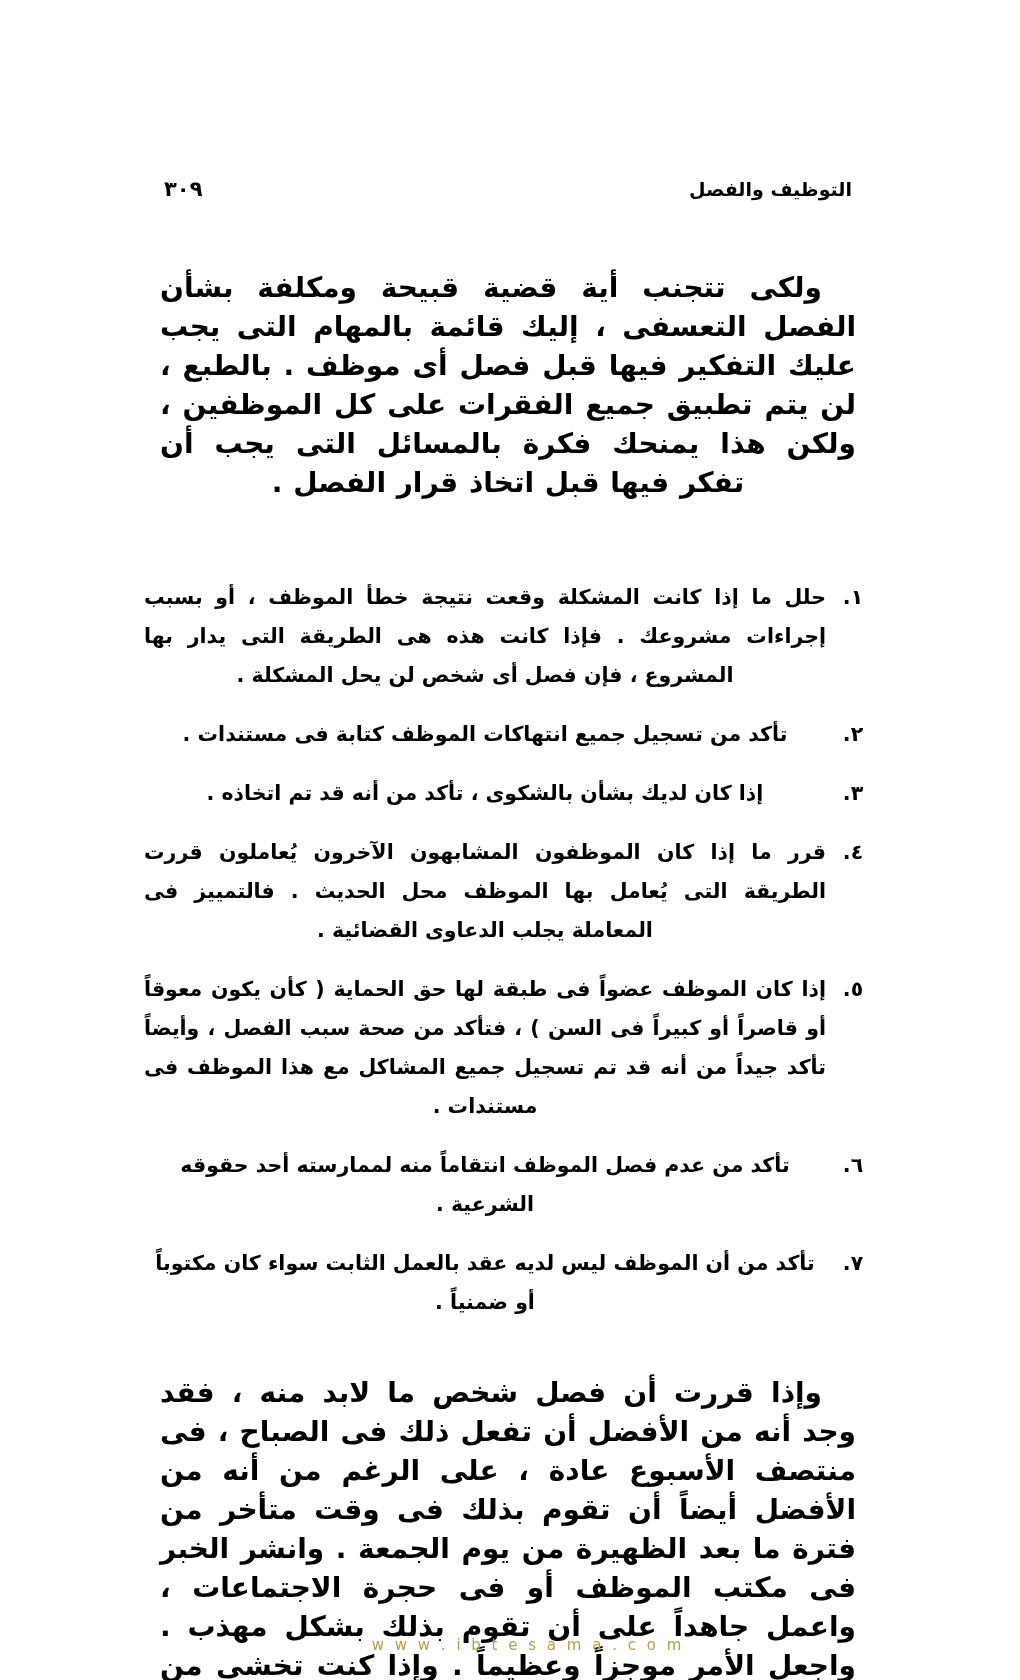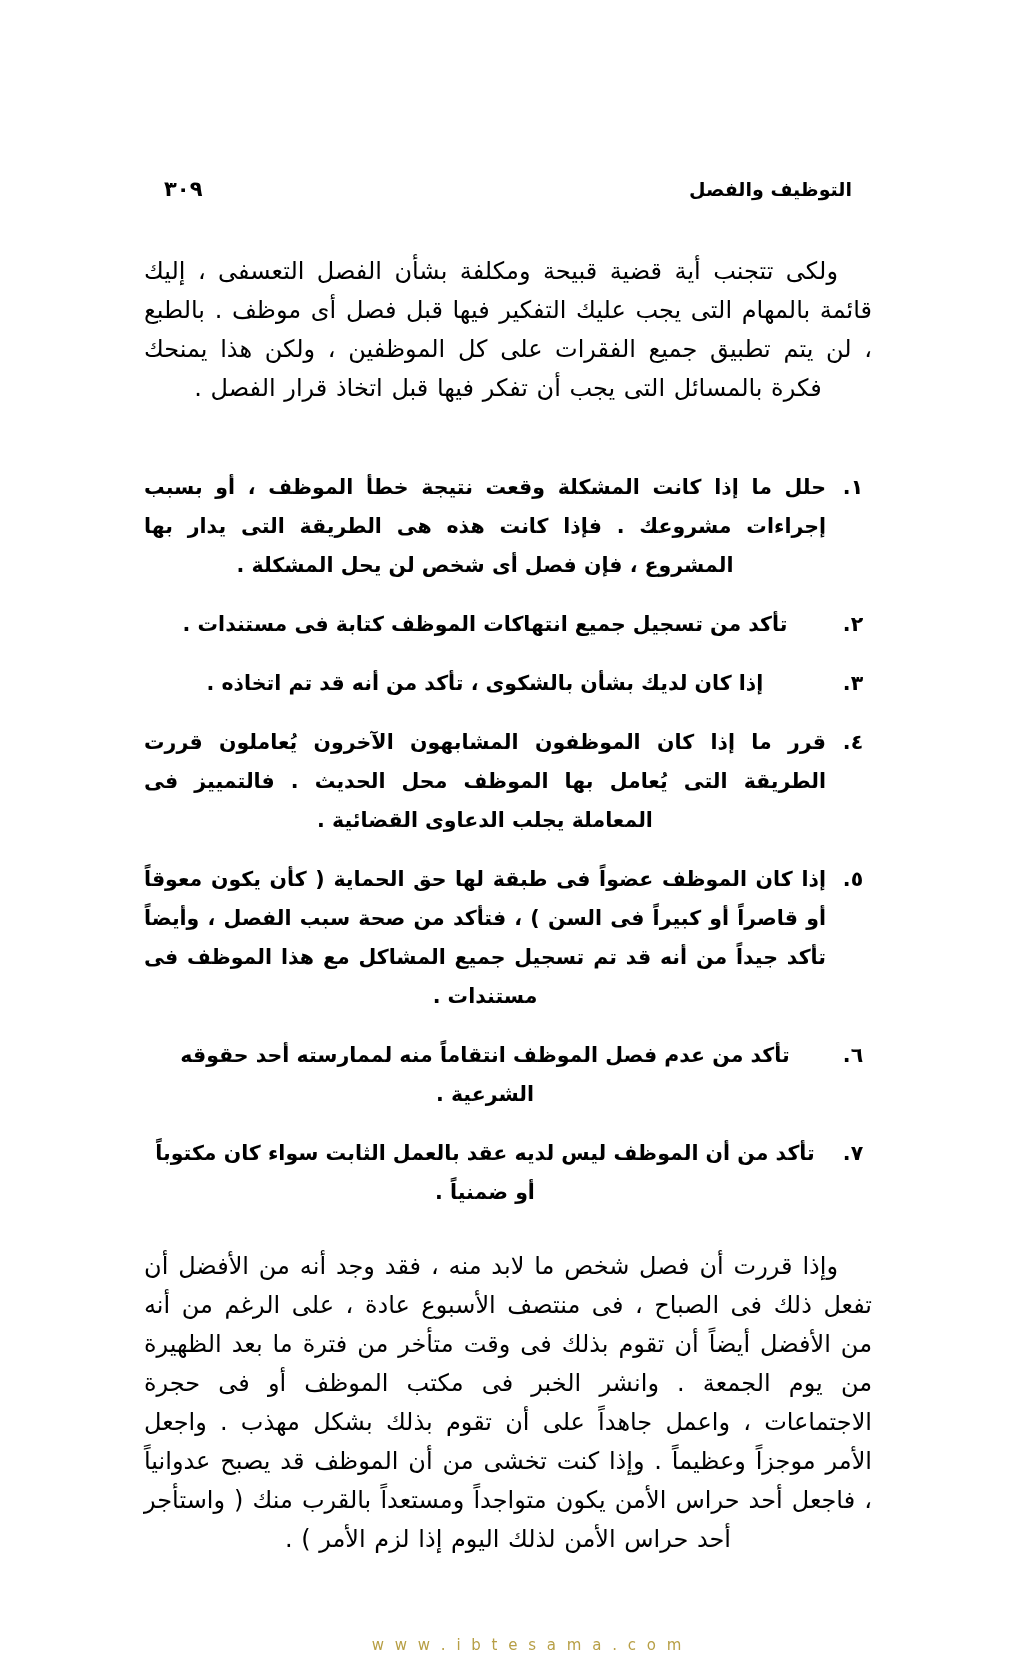--- a/index.html
+++ b/index.html
@@ -61,23 +61,23 @@
     position: absolute;
     top: 252px;
     right: 148px;
     width: 728px;
     direction: rtl;
     text-align: justify;
     text-align-last: center;
   }
 
   p.para {
-    margin: 0;
-    font-size: 24px;
-    font-weight: normal;
+    margin: 16px;
+    font-size: 28px;
+    font-weight: bold;
     line-height: 39px;
     letter-spacing: 0px;
     word-spacing: 1px;
     text-align: justify;
     text-indent: 34px;
   }
 
   .gap-after-intro { height: 40px; }
   .gap-before-final { height: 34px; }
 

